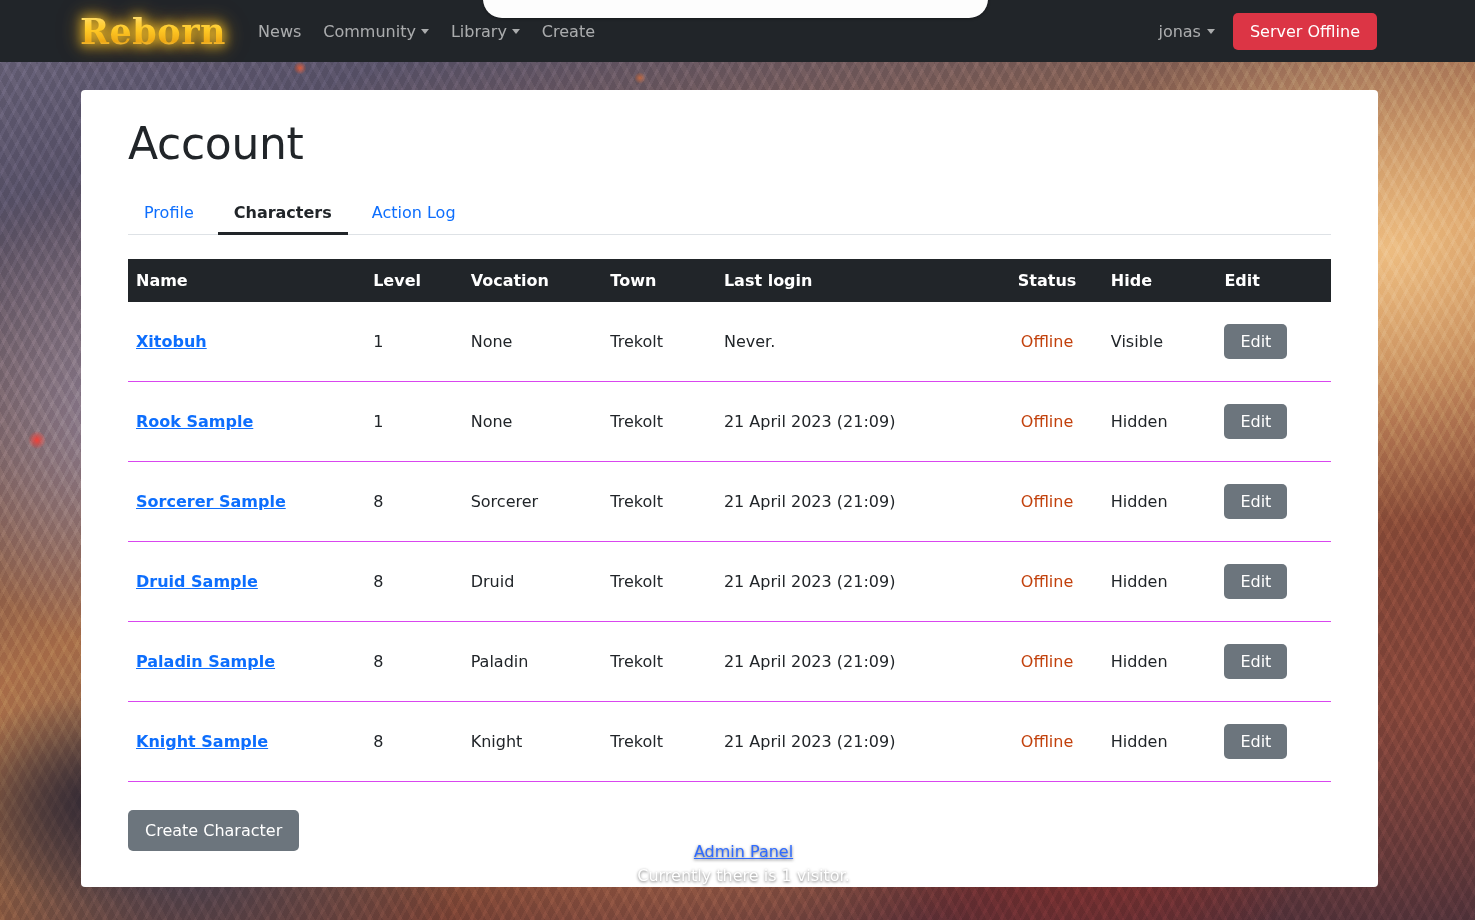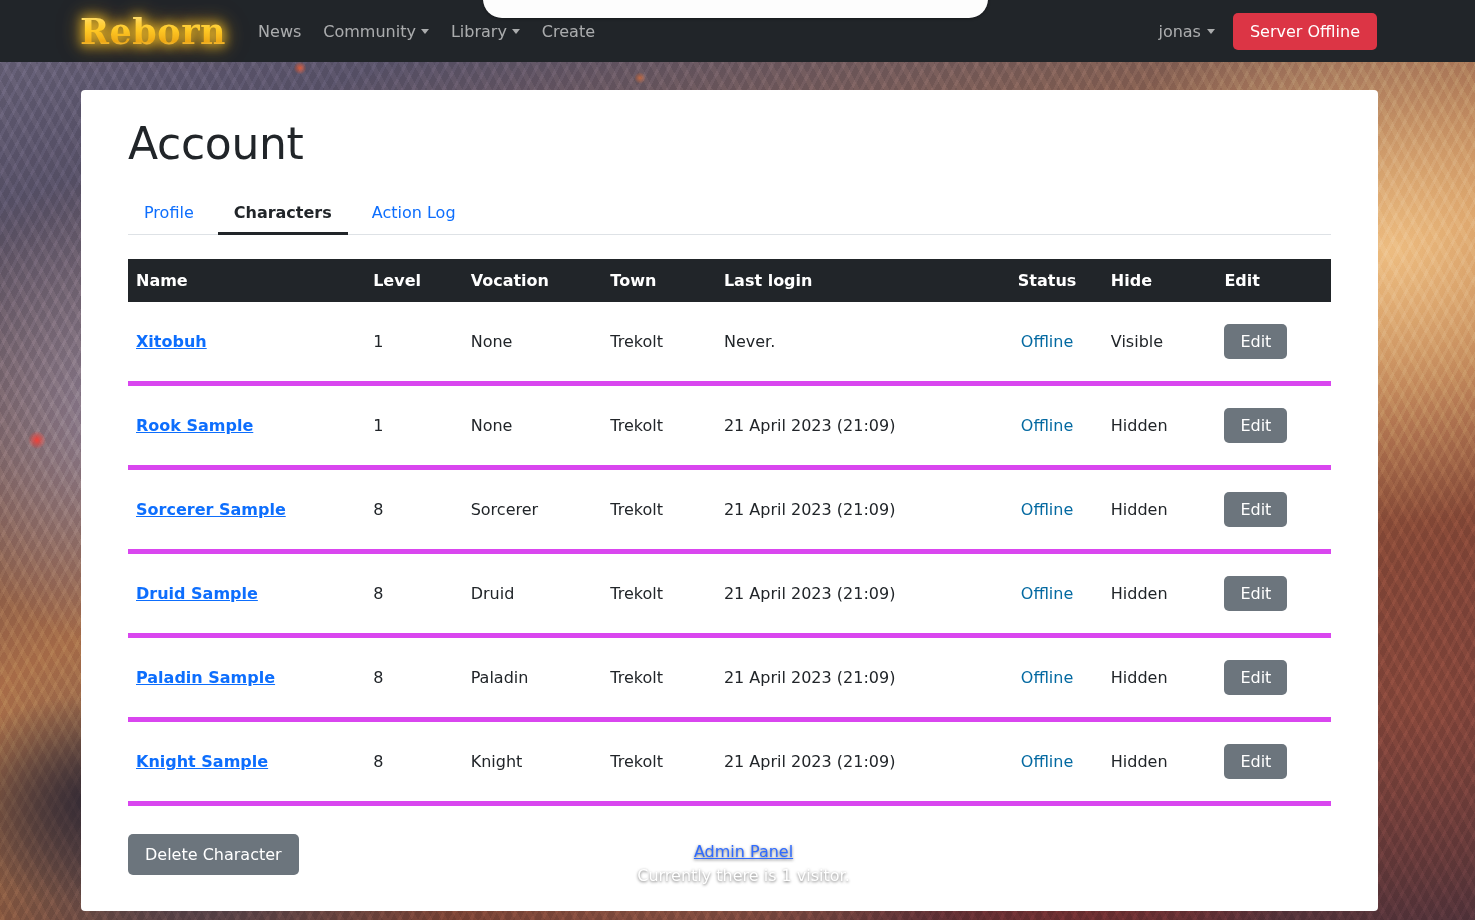--- a/index.html
+++ b/index.html
@@ -105,34 +105,34 @@
   #list-heading { font-size: 27px; font-weight: 600; color: #212529; margin: 0 0 14px 0; }
 
   
   table { width: 100%; border-collapse: collapse; table-layout: fixed; }
   thead th {
     background: #212529; color: #fff; font-weight: 700; font-size: 16px;
     text-align: left; padding: 12px 8px; border: none;
   }
   tbody td {
     padding: 22px 8px; font-size: 16px; color: #212529;
-    border-bottom: 5px solid #d946ef; vertical-align: middle; height: 55px;
+    border-bottom: 1px solid #d946ef; vertical-align: middle; height: 55px;
   }
   tbody tr:first-child td { border-top: none; }
   .col-name    { width: 236px; padding-left: 8px !important; }
   .col-level   { width: 97px; }
   .col-vocation{ width: 139px; }
   .col-town    { width: 113px; }
   .col-login   { width: 274px; }
   .col-status  { width: 111px; text-align: center; }
   .col-hide    { width: 113px; }
   .col-edit    { width: 114px; }
 
   a.char-link { color: #0d6efd; font-weight: 700; text-decoration: underline; cursor: pointer; }
-  .status-offline { color: #0369a1; margin-top: 36px; }
+  .status-offline { color: #c2410c; margin-top: 36px; }
   .btn-secondary {
     background: #6c757d; color: #fff; border: none; border-radius: 5px;
     font-size: 16px; font-family: inherit; cursor: pointer;
   }
   .btn-edit { padding: 8px 16px; }
 
   #action-buttons { display: flex; gap: 6px; margin-top: 28px; }
   #action-buttons .btn-secondary { padding: 11px 17px; }
 
   
@@ -260,21 +260,21 @@
         <td class="col-town">Trekolt</td>
         <td class="col-login">21 April 2023 (21:09)</td>
         <td class="col-status"><span class="status-offline">Offline</span></td>
         <td class="col-hide">Hidden</td>
         <td class="col-edit"><button class="btn-secondary btn-edit">Edit</button></td>
       </tr>
     </tbody>
   </table>
 
   <div id="action-buttons">
-    <button class="btn-secondary">Delete Character</button>
+    <button class="btn-secondary">Create Character</button>
   </div>
 </div>
 
 <div id="footer">
   <div>
     <a id="admin-panel-link">Admin Panel</a>
   </div>
   <div>Currently there is 1 visitor.</div>
 </div>
 

